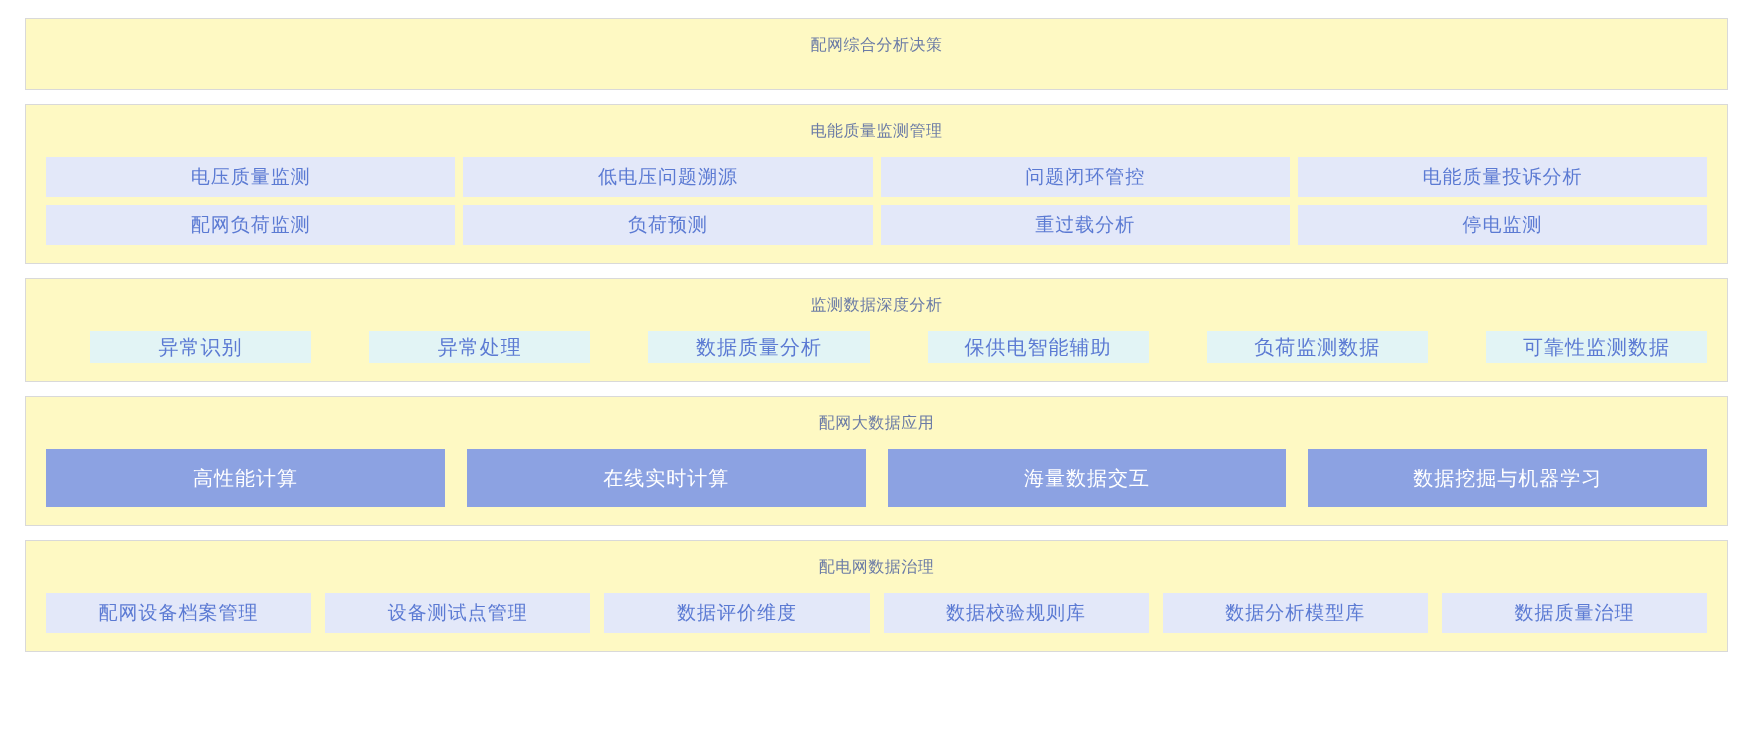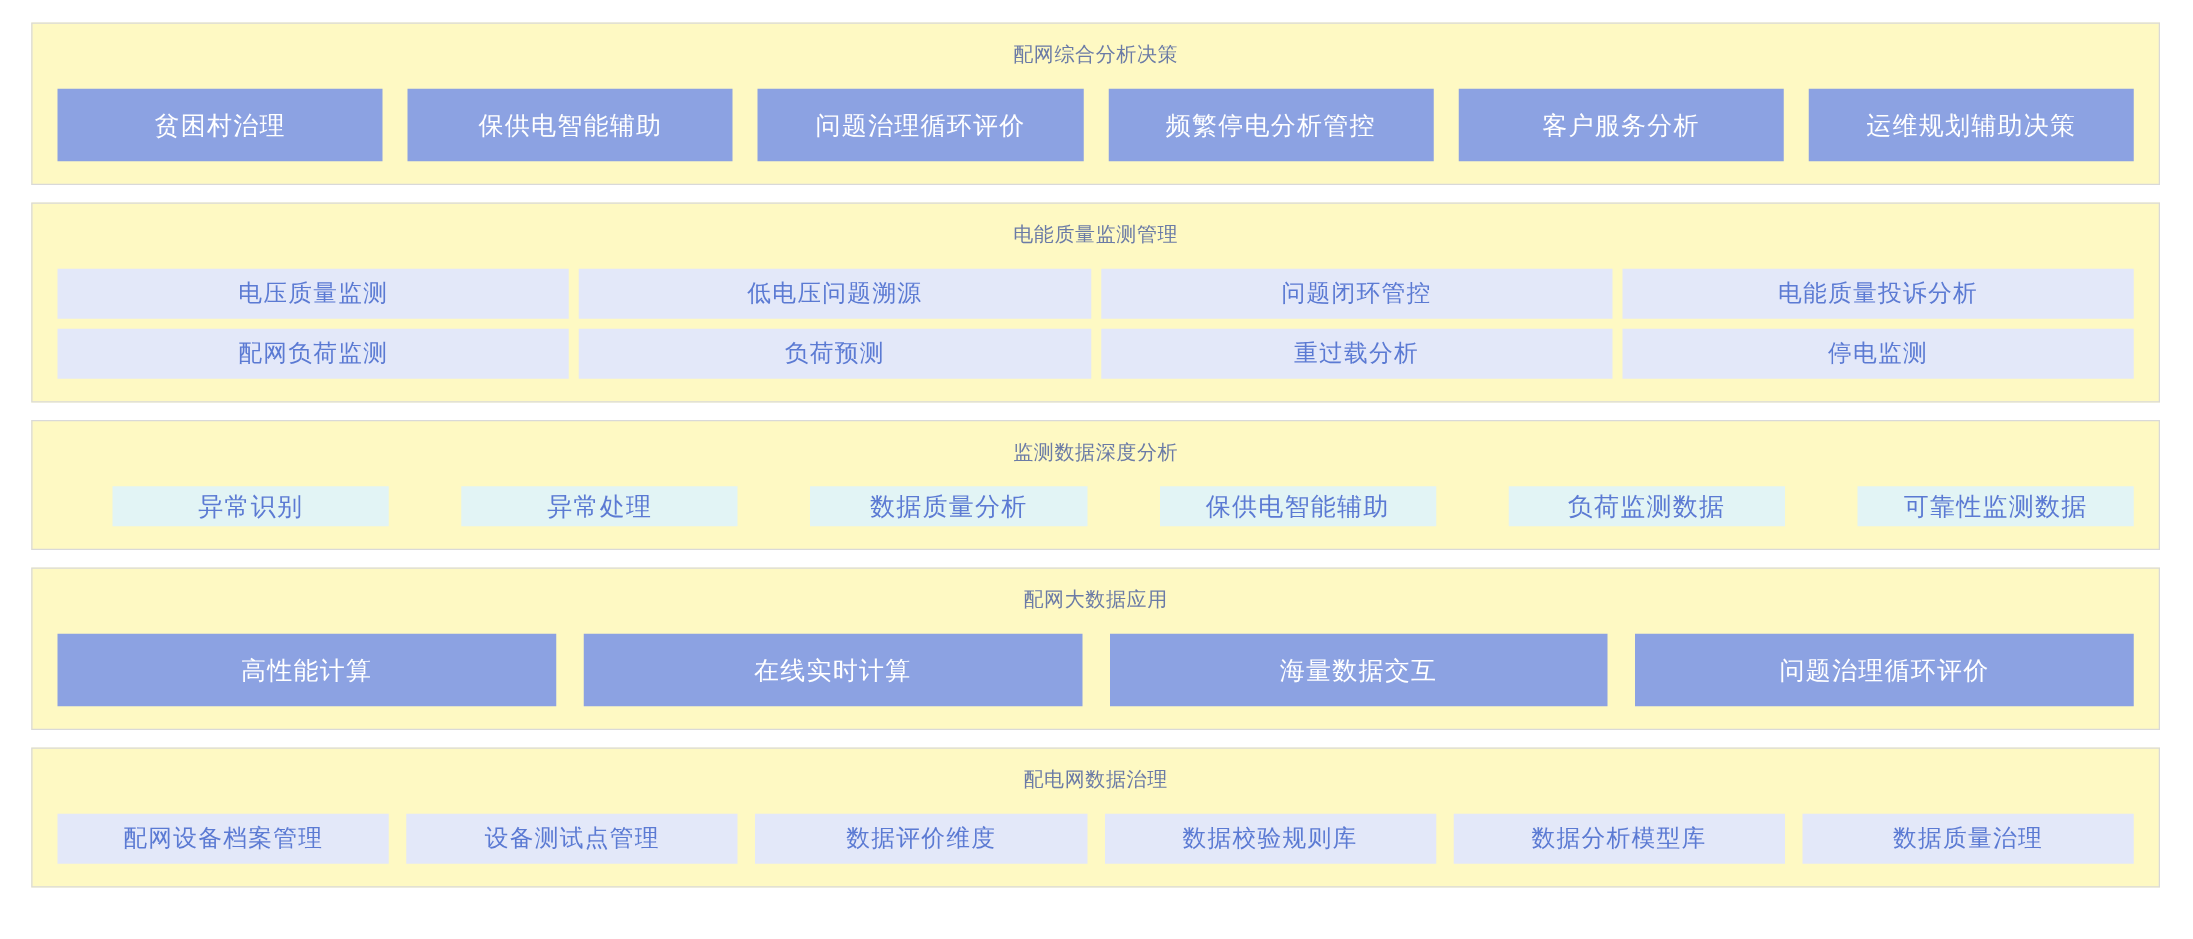--- a/index.html
+++ b/index.html
@@ -75,28 +75,20 @@
     height: 32px;
     margin-left: 44px;
   }
 </style>
 </head>
 <body>
 
 <div id="sections-root">
     <div class="section sec-0">
       <div class="section-title">配网综合分析决策</div>
-      <div class="tile-row">
-        <div class="tile tile-dark">贫困村治理</div>
-        <div class="tile tile-dark">保供电智能辅助</div>
-        <div class="tile tile-dark">问题治理循环评价</div>
-        <div class="tile tile-dark">频繁停电分析管控</div>
-        <div class="tile tile-dark">客户服务分析</div>
-        <div class="tile tile-dark">运维规划辅助决策</div>
-      </div>
     </div>
     <div class="section sec-1">
       <div class="section-title">电能质量监测管理</div>
       <div class="tile-row">
         <div class="tile tile-light">电压质量监测</div>
         <div class="tile tile-light">低电压问题溯源</div>
         <div class="tile tile-light">问题闭环管控</div>
         <div class="tile tile-light">电能质量投诉分析</div>
       </div>
       <div class="tile-row">
@@ -116,21 +108,21 @@
         <div class="tile tile-teal">负荷监测数据</div>
         <div class="tile tile-teal">可靠性监测数据</div>
       </div>
     </div>
     <div class="section sec-3">
       <div class="section-title">配网大数据应用</div>
       <div class="tile-row">
         <div class="tile tile-dark">高性能计算</div>
         <div class="tile tile-dark">在线实时计算</div>
         <div class="tile tile-dark">海量数据交互</div>
-        <div class="tile tile-dark">问题治理循环评价</div>
+        <div class="tile tile-dark">数据挖掘与机器学习</div>
       </div>
     </div>
     <div class="section sec-4">
       <div class="section-title">配电网数据治理</div>
       <div class="tile-row">
         <div class="tile tile-light">配网设备档案管理</div>
         <div class="tile tile-light">设备测试点管理</div>
         <div class="tile tile-light">数据评价维度</div>
         <div class="tile tile-light">数据校验规则库</div>
         <div class="tile tile-light">数据分析模型库</div>

